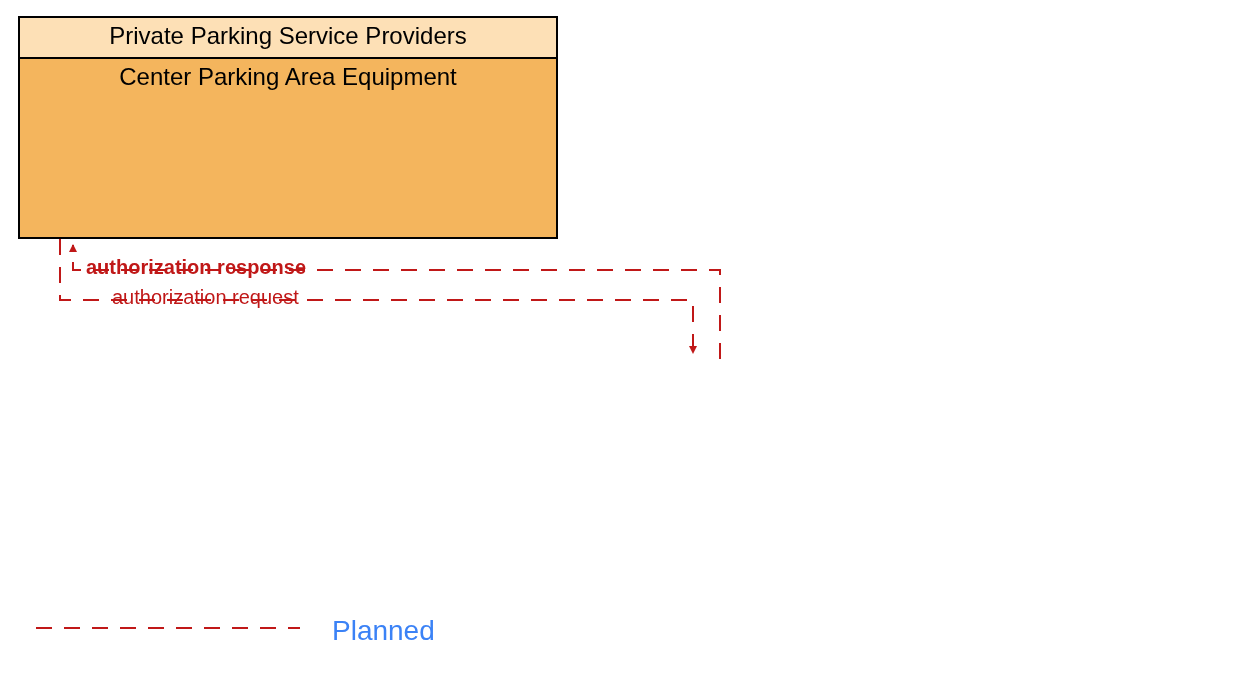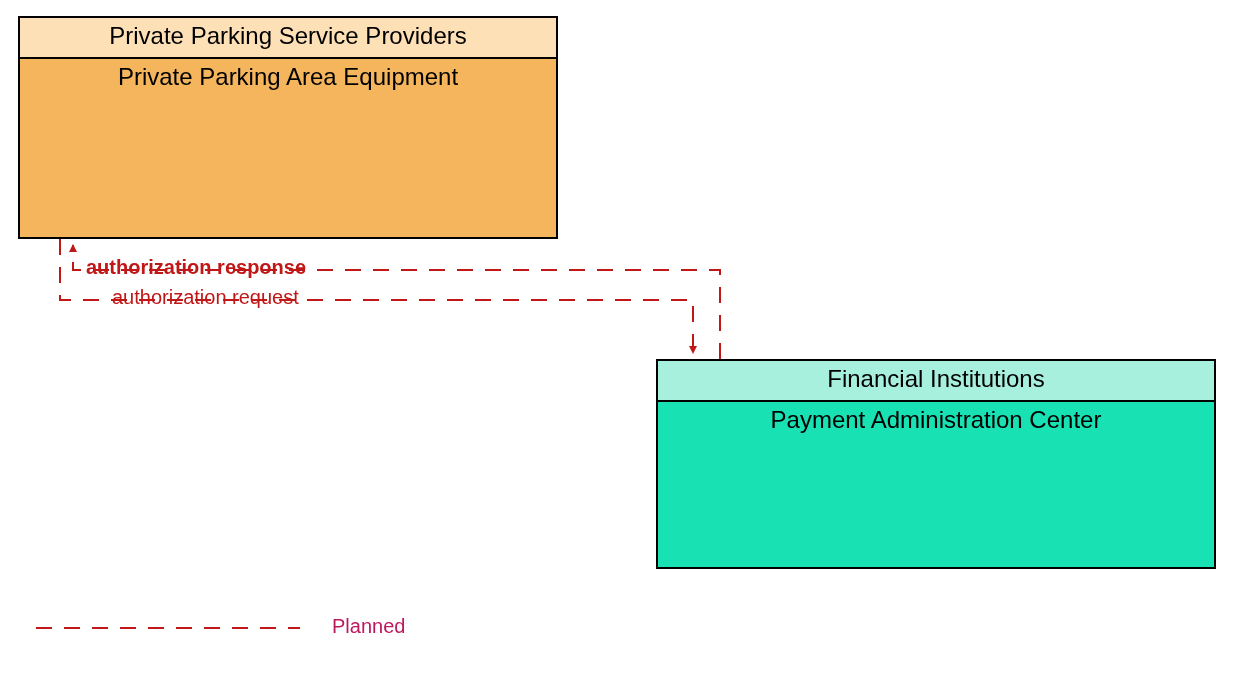--- a/index.html
+++ b/index.html
@@ -55,38 +55,34 @@
     pointer-events: none;
   }
   .flow-label {
     position: absolute;
     color: #c01818;
     font-size: 20px;
     white-space: nowrap;
   }
   .legend-label {
     position: absolute;
-    color: #be185d;
-    font-size: 20px;
+    color: #3b82f6;
+    font-size: 28px;
   }
 </style>
 </head>
 <body>
 
 <div class="canvas">
 
   <div class="box orange-box" style="left:18px; top:16px; width:540px; height:223px;">
     <div class="box-header orange-header">Private Parking Service Providers</div>
-    <div class="box-body-label">Private Parking Area Equipment</div>
+    <div class="box-body-label">Center Parking Area Equipment</div>
   </div>
 
-  <div class="box teal-box" style="left:656px; top:359px; width:560px; height:210px;">
-    <div class="box-header teal-header">Financial Institutions</div>
-    <div class="box-body-label">Payment Administration Center</div>
-  </div>
 
   <svg class="flows">
     <defs>
       <marker id="arrow-red" markerWidth="10" markerHeight="10" refX="8" refY="5" orient="auto" markerUnits="userSpaceOnUse">
         <path d="M1,1 L9,5 L1,9 Z" fill="#c01818"></path>
       </marker>
     </defs>
 
     <path d="M 720 359 L 720 270 L 73 270 L 73 245" fill="none" stroke="#c01818" stroke-width="2" stroke-dasharray="16 12" marker-end="url(#arrow-red)"></path>
 

